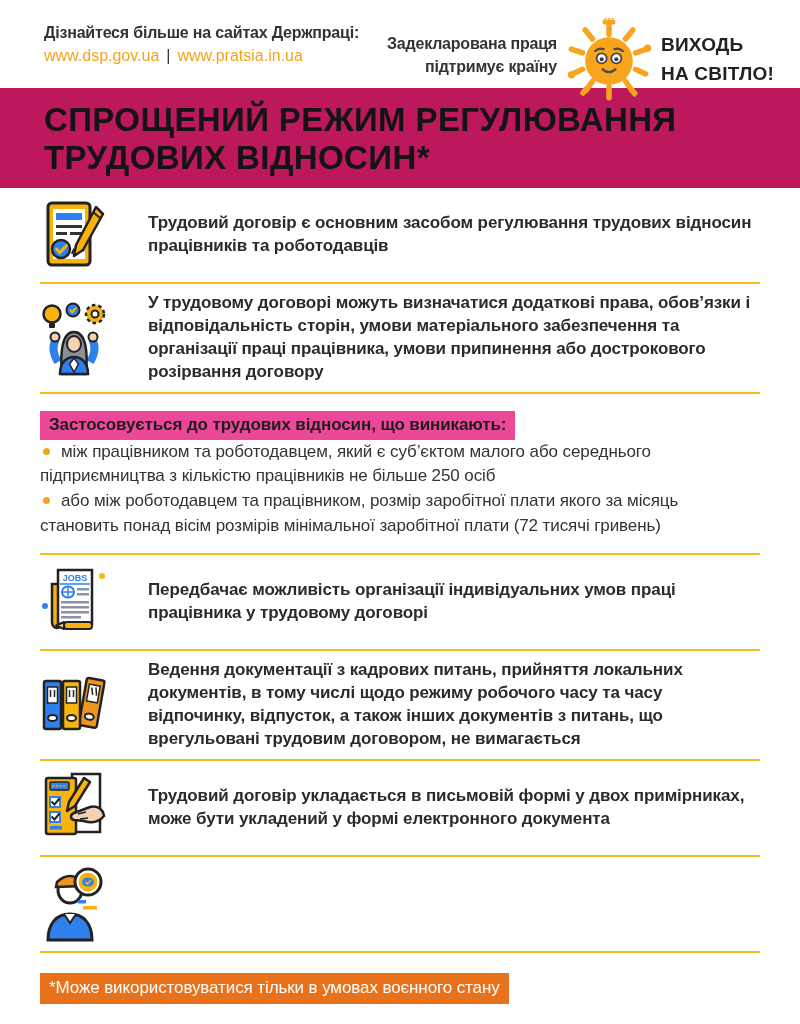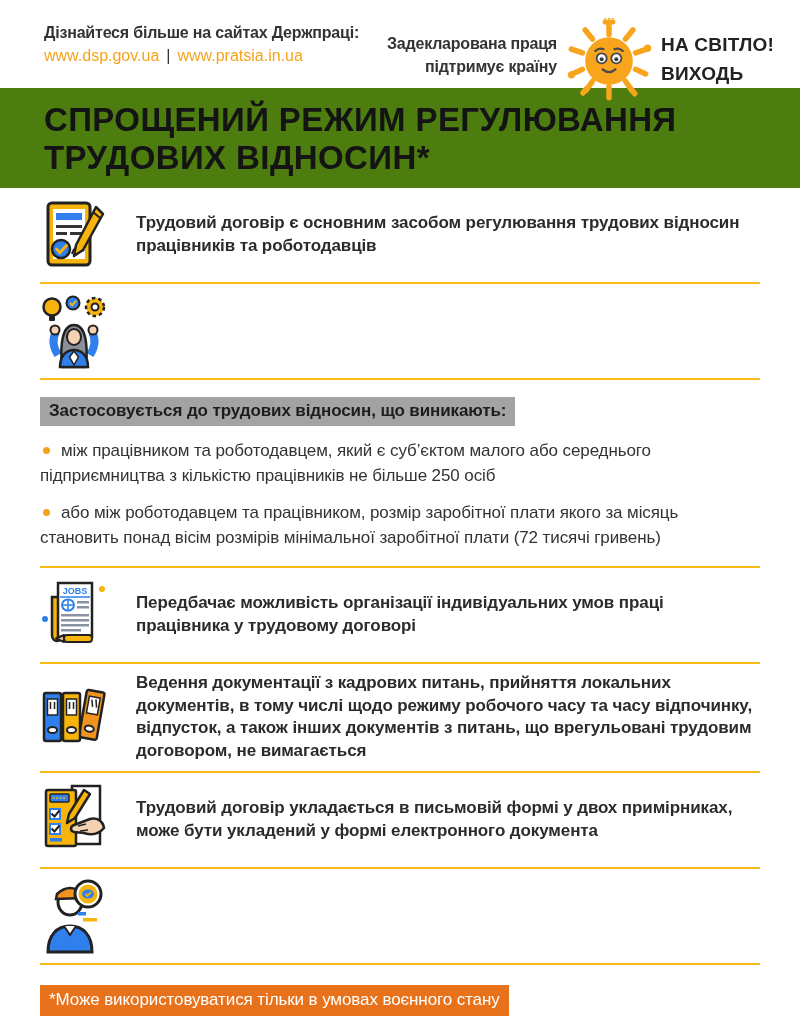--- a/index.html
+++ b/index.html
@@ -12,33 +12,33 @@
   .header { display:flex; align-items:flex-start; padding:24px 26px 0 44px; height:88px; }
   .info-label { font-size:16px; font-weight:bold; color:#333; letter-spacing:-0.2px; }
   .links { margin-top:5px; font-size:16px; font-weight:normal; }
   .links a { color:#F5A31D; text-decoration:none; cursor:pointer; }
   .links .sep { color:#333; padding:0 7px; }
   .header-right { margin-left:auto; display:flex; align-items:flex-start; gap:8px; }
   .slogan { text-align:right; font-size:16px; font-weight:bold; line-height:1.45; margin-top:8px; color:#333; letter-spacing:-0.2px; }
   .sun { width:88px; height:88px; margin-top:-6px; }
   .campaign { font-size:19px; font-weight:bold; line-height:1.55; margin-top:6px; color:#222; letter-spacing:0.2px; }
   
-  .banner { background:#4d7c0f; height:100px; padding:13px 44px 0; }
+  .banner { background:#be185d; height:100px; padding:13px 44px 0; }
   .banner h1 { font-size:33px; line-height:38px; font-weight:bold; color:#141414; letter-spacing:0.4px; }
   
   .content { padding:0 40px; }
-  .row { display:flex; align-items:center; gap:28px; padding:8px 0; }
+  .row { display:flex; align-items:center; gap:40px; padding:8px 0; }
   .icon-box { flex:0 0 68px; height:78px; }
   .icon-box svg { width:100%; height:100%; }
   .row p { font-size:17px; font-weight:bold; line-height:1.35; letter-spacing:-0.1px; max-width:636px; color:#2b2b2b; }
   .divider { border:none; border-top:2px solid #F9BB17; }
   
   .applies { padding:17px 0 15px; }
-  .applies-heading { display:inline-block; background:#a3a3a3; padding:4px 9px 5px; font-size:17px; font-weight:bold; color:#1d1d1d; letter-spacing:-0.1px; }
-  .bullet { margin-top:13px; font-size:17px; line-height:1.45; color:#333; letter-spacing:-0.1px; }
+  .applies-heading { display:inline-block; background:#ec4899; padding:4px 9px 5px; font-size:17px; font-weight:bold; color:#1d1d1d; letter-spacing:-0.1px; }
+  .bullet { font-size:17px; line-height:1.45; color:#333; letter-spacing:-0.1px; }
   .bullet .dot { display:inline-block; width:7px; height:7px; border-radius:50%; background:#F5A31D; margin:0 11px 2px 3px; vertical-align:middle; }
   
   .footnote-wrap { padding:20px 40px 0; }
   .footnote { display:inline-block; background:#E8721C; color:#ffffff; padding:5px 9px 6px; font-size:17px; letter-spacing:-0.1px; }
 </style>
 </head>
 <body>
 
 <div>
 
@@ -80,22 +80,22 @@
           <circle cx="40" cy="44" r="5.5" fill="#ffffff" stroke="#4a4a4a" stroke-width="2"></circle>
           <circle cx="56" cy="44" r="5.5" fill="#ffffff" stroke="#4a4a4a" stroke-width="2"></circle>
           <circle cx="40" cy="45" r="2.2" fill="#3a3a3a"></circle>
           <circle cx="56" cy="45" r="2.2" fill="#3a3a3a"></circle>
           <path d="M33 36q4-4 9-2" fill="none" stroke="#4a4a4a" stroke-width="2.5" stroke-linecap="round"></path>
           <path d="M54 34q5-2 9 2" fill="none" stroke="#4a4a4a" stroke-width="2.5" stroke-linecap="round"></path>
           <path d="M41 56q7 6 14 0" fill="none" stroke="#4a4a4a" stroke-width="2.5" stroke-linecap="round"></path>
         </svg>
       </div>
       <div class="campaign">
+        <div>ВИХОДЬ</div>
         <div>НА СВІТЛО!</div>
-        <div>ВИХОДЬ</div>
       </div>
     </div>
   </header>
 
   <div class="banner">
     <h1>
       <span>СПРОЩЕНИЙ РЕЖИМ РЕГУЛЮВАННЯ</span><br>
       <span>ТРУДОВИХ ВІДНОСИН*</span>
     </h1>
   </div>
@@ -135,20 +135,21 @@
           <path d="M18 62c-5-8-6-16-2-23" fill="none" stroke="#2F80ED" stroke-width="8"></path>
           <path d="M50 62c5-8 6-16 2-23" fill="none" stroke="#2F80ED" stroke-width="8"></path>
           <circle cx="15" cy="37" r="4.5" fill="#F5D2B4" stroke="#222" stroke-width="2"></circle>
           <circle cx="53" cy="37" r="4.5" fill="#F5D2B4" stroke="#222" stroke-width="2"></circle>
           <path d="M22 74c-2-22 0-42 12-42s14 20 12 42z" fill="#8a8f98" stroke="#222" stroke-width="2.5"></path>
           <ellipse cx="34" cy="44" rx="7" ry="8" fill="#F5D2B4" stroke="#222" stroke-width="2"></ellipse>
           <path d="M20 74c0-11 6-17 14-17s14 6 14 17z" fill="#2F80ED" stroke="#222" stroke-width="2.5"></path>
           <path d="M34 58l-4.5 6 4.5 8 4.5-8z" fill="#fff" stroke="#222" stroke-width="1.5"></path>
         </svg>
       </div>
+      <p>У трудовому договорі можуть визначатися додаткові права, обов’язки і відповідальність сторін, умови матеріального забезпечення та організації праці працівника, умови припинення або дострокового розірвання договору</p>
     </section>
 
     <hr class="divider">
 
     <div class="applies">
       <span class="applies-heading">Застосовується до трудових відносин, що виникають:</span>
       <p class="bullet"><span class="dot"></span><span>між працівником та роботодавцем, який є суб’єктом малого або середнього підприємництва з кількістю працівників не більше 250 осіб</span></p>
       <p class="bullet"><span class="dot"></span><span>або між роботодавцем та працівником, розмір заробітної плати якого за місяць становить понад вісім розмірів мінімальної заробітної плати (72 тисячі гривень)</span></p>
     </div>
 

